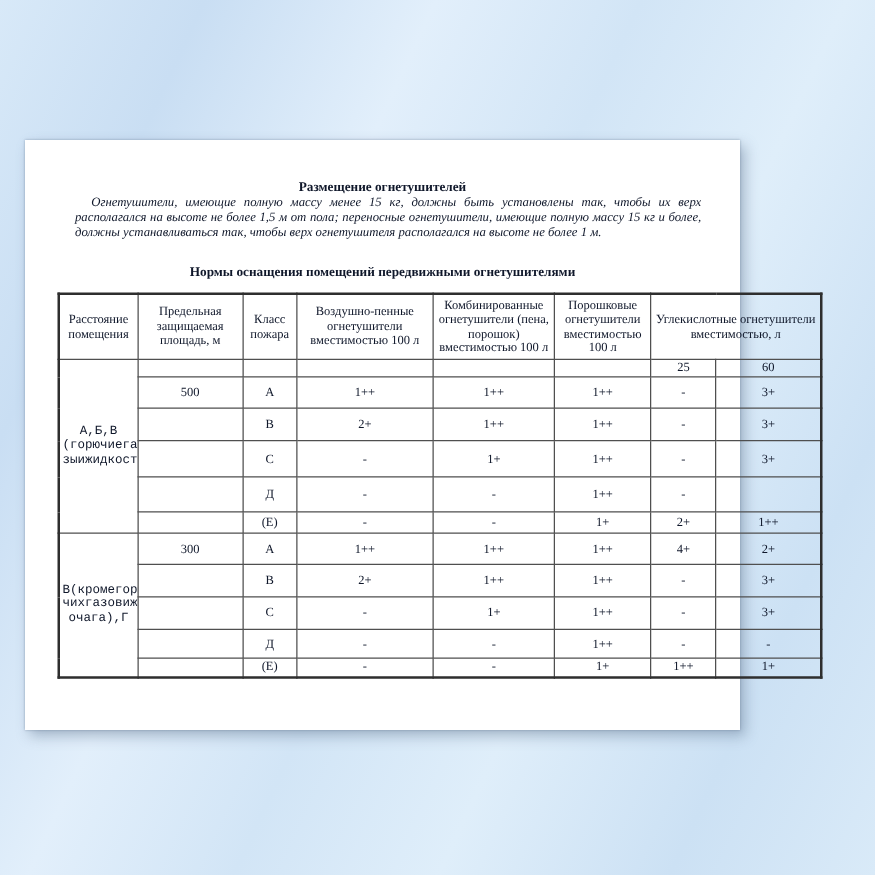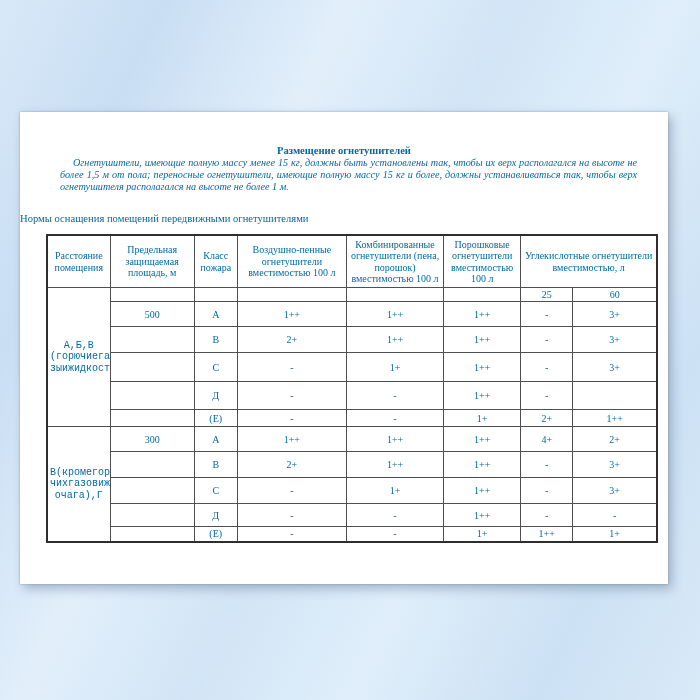--- a/index.html
+++ b/index.html
@@ -4,36 +4,36 @@
 <style>
   html, body { margin: 0; padding: 0; }
   body {
     width: 700px; height: 700px; overflow: hidden; position: relative;
     font-family: "Liberation Serif", "DejaVu Serif", serif;
     background: linear-gradient(115deg,
       #d8e9f8 0%, #c9def3 16%, #e2effb 34%, #d2e5f6 50%,
       #dfeefa 66%, #cce1f4 84%, #d9eaf8 100%);
   }
   .page {
-    position: absolute; left: 20px; top: 112px; width: 648px; height: 472px;
+    position: absolute; left: 20px; top: 112px; width: 572px; height: 472px;
     background: #ffffff;
     box-shadow: 0 0 2px rgba(90,110,135,.55), 4px 5px 10px rgba(95,118,145,.45);
-    color: #0369a1;
+    color: #0f172a;
   }
   .doc-title {
     margin-top: 33px; text-align: center;
     font-size: 10.6px; font-weight: bold; line-height: 12px;
   }
   .para {
     margin: 0 31px 0 40px; text-align: justify; text-indent: 13px;
     font-size: 10.2px; line-height: 11.8px; font-style: italic;
   }
   .table-title {
-    margin-top: 21px; 
-    font-size: 10.6px; font-weight: normal; line-height: 12px;
+    margin-top: 21px; text-align: center;
+    font-size: 10.6px; font-weight: bold; line-height: 12px;
   }
   table.norms {
     margin: 9px 0 0 26px;
     border-collapse: collapse; table-layout: fixed;
     width: 612px;
     border: 2px solid #2e2e2e;
   }
   table.norms td {
     border: 1px solid #4f4f4f;
     font-size: 10px; line-height: 11.5px;

